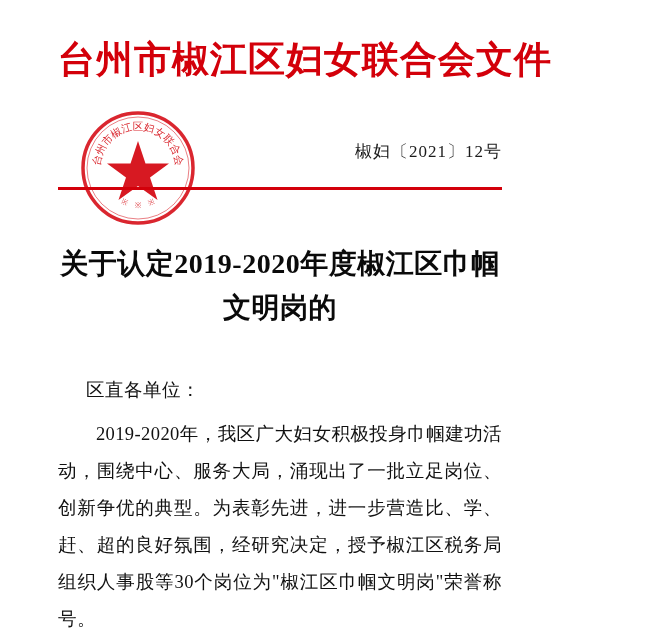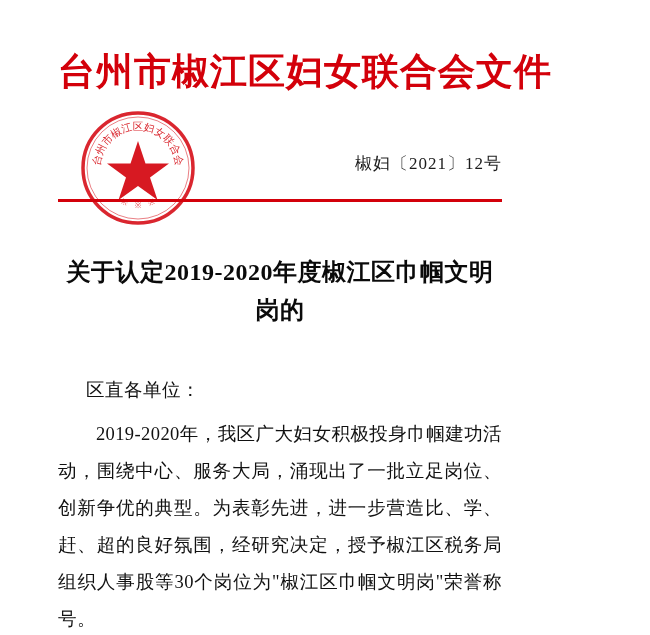--- a/index.html
+++ b/index.html
@@ -13,21 +13,21 @@
     font-family: "Liberation Serif", "DejaVu Serif", serif;
     color: #111111;
     overflow: hidden;
     position: relative;
   }
   .page {
     position: relative;
     width: 560px;
     height: 635px;
     box-sizing: border-box;
-    padding: 12px 58px;
+    padding: 0 58px;
   }
 
   
   .masthead {
     text-align: center;
     padding-top: 38px;
   }
   .masthead-title {
     color: #d3000a;
     font-family: "Liberation Serif", "DejaVu Serif", serif;
@@ -67,21 +67,21 @@
     margin-top: 24px;
     height: 3px;
     background: #d3000a;
     width: 100%;
   }
 
   
   .doc-title {
     margin-top: 52px;
     text-align: center;
-    font-size: 24px;
+    font-size: 28px;
     font-weight: bold;
     line-height: 1.55;
     color: #0a0a0a;
     letter-spacing: 0.5px;
   }
   .doc-title-line2 {
     letter-spacing: 14px;
     padding-left: 14px;
   }
 

